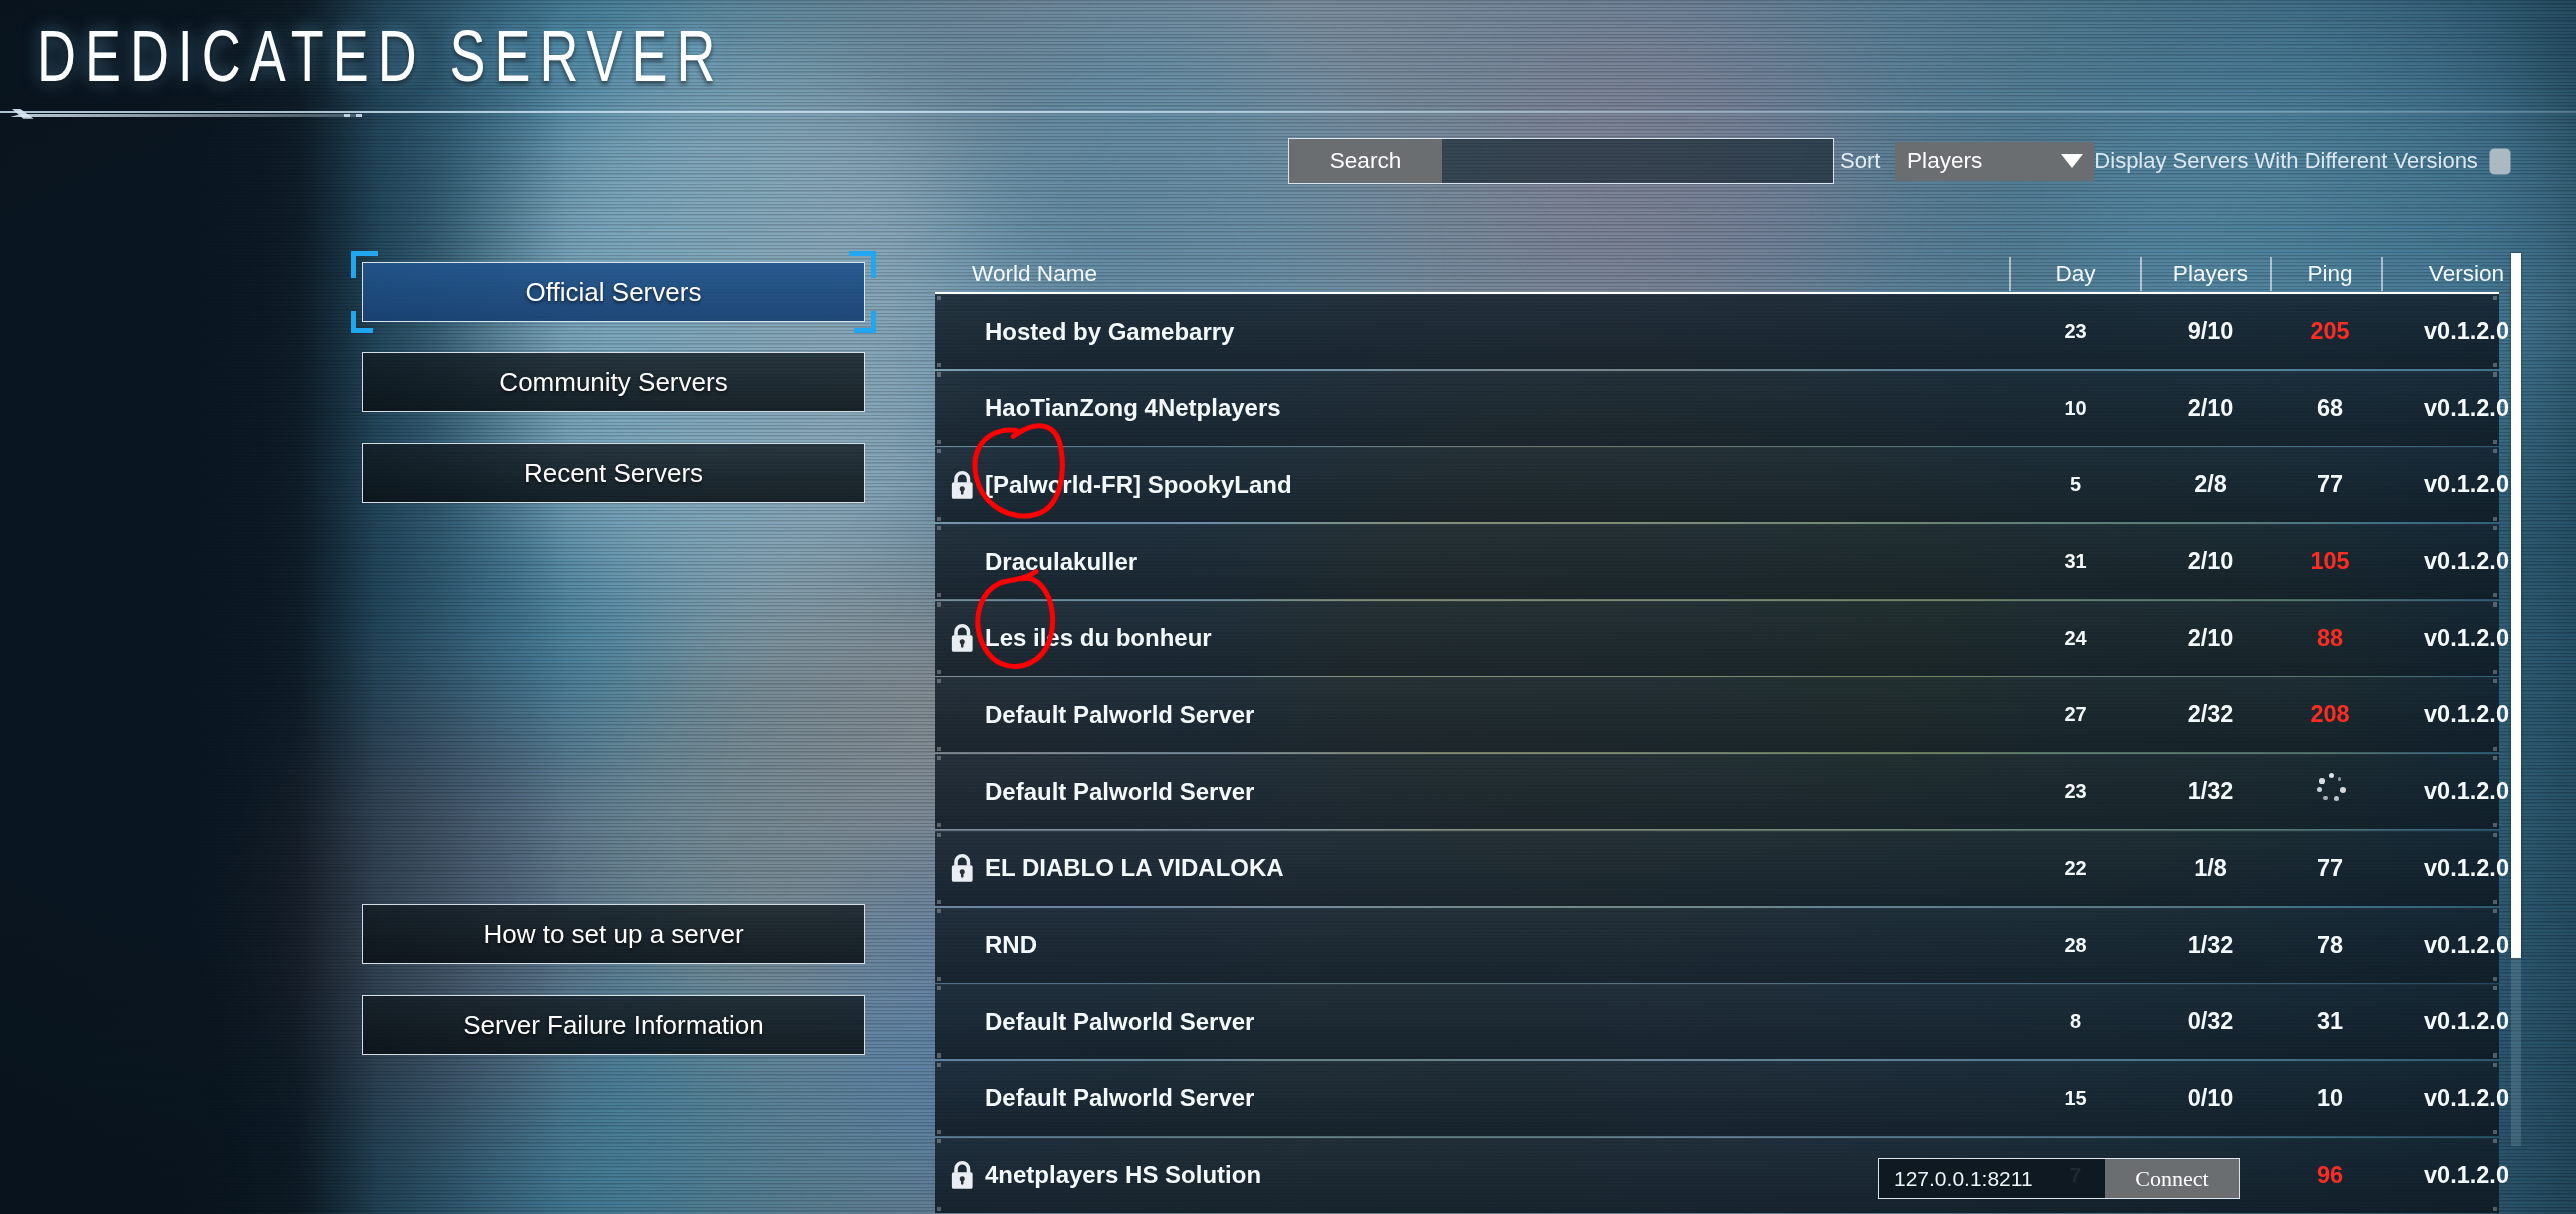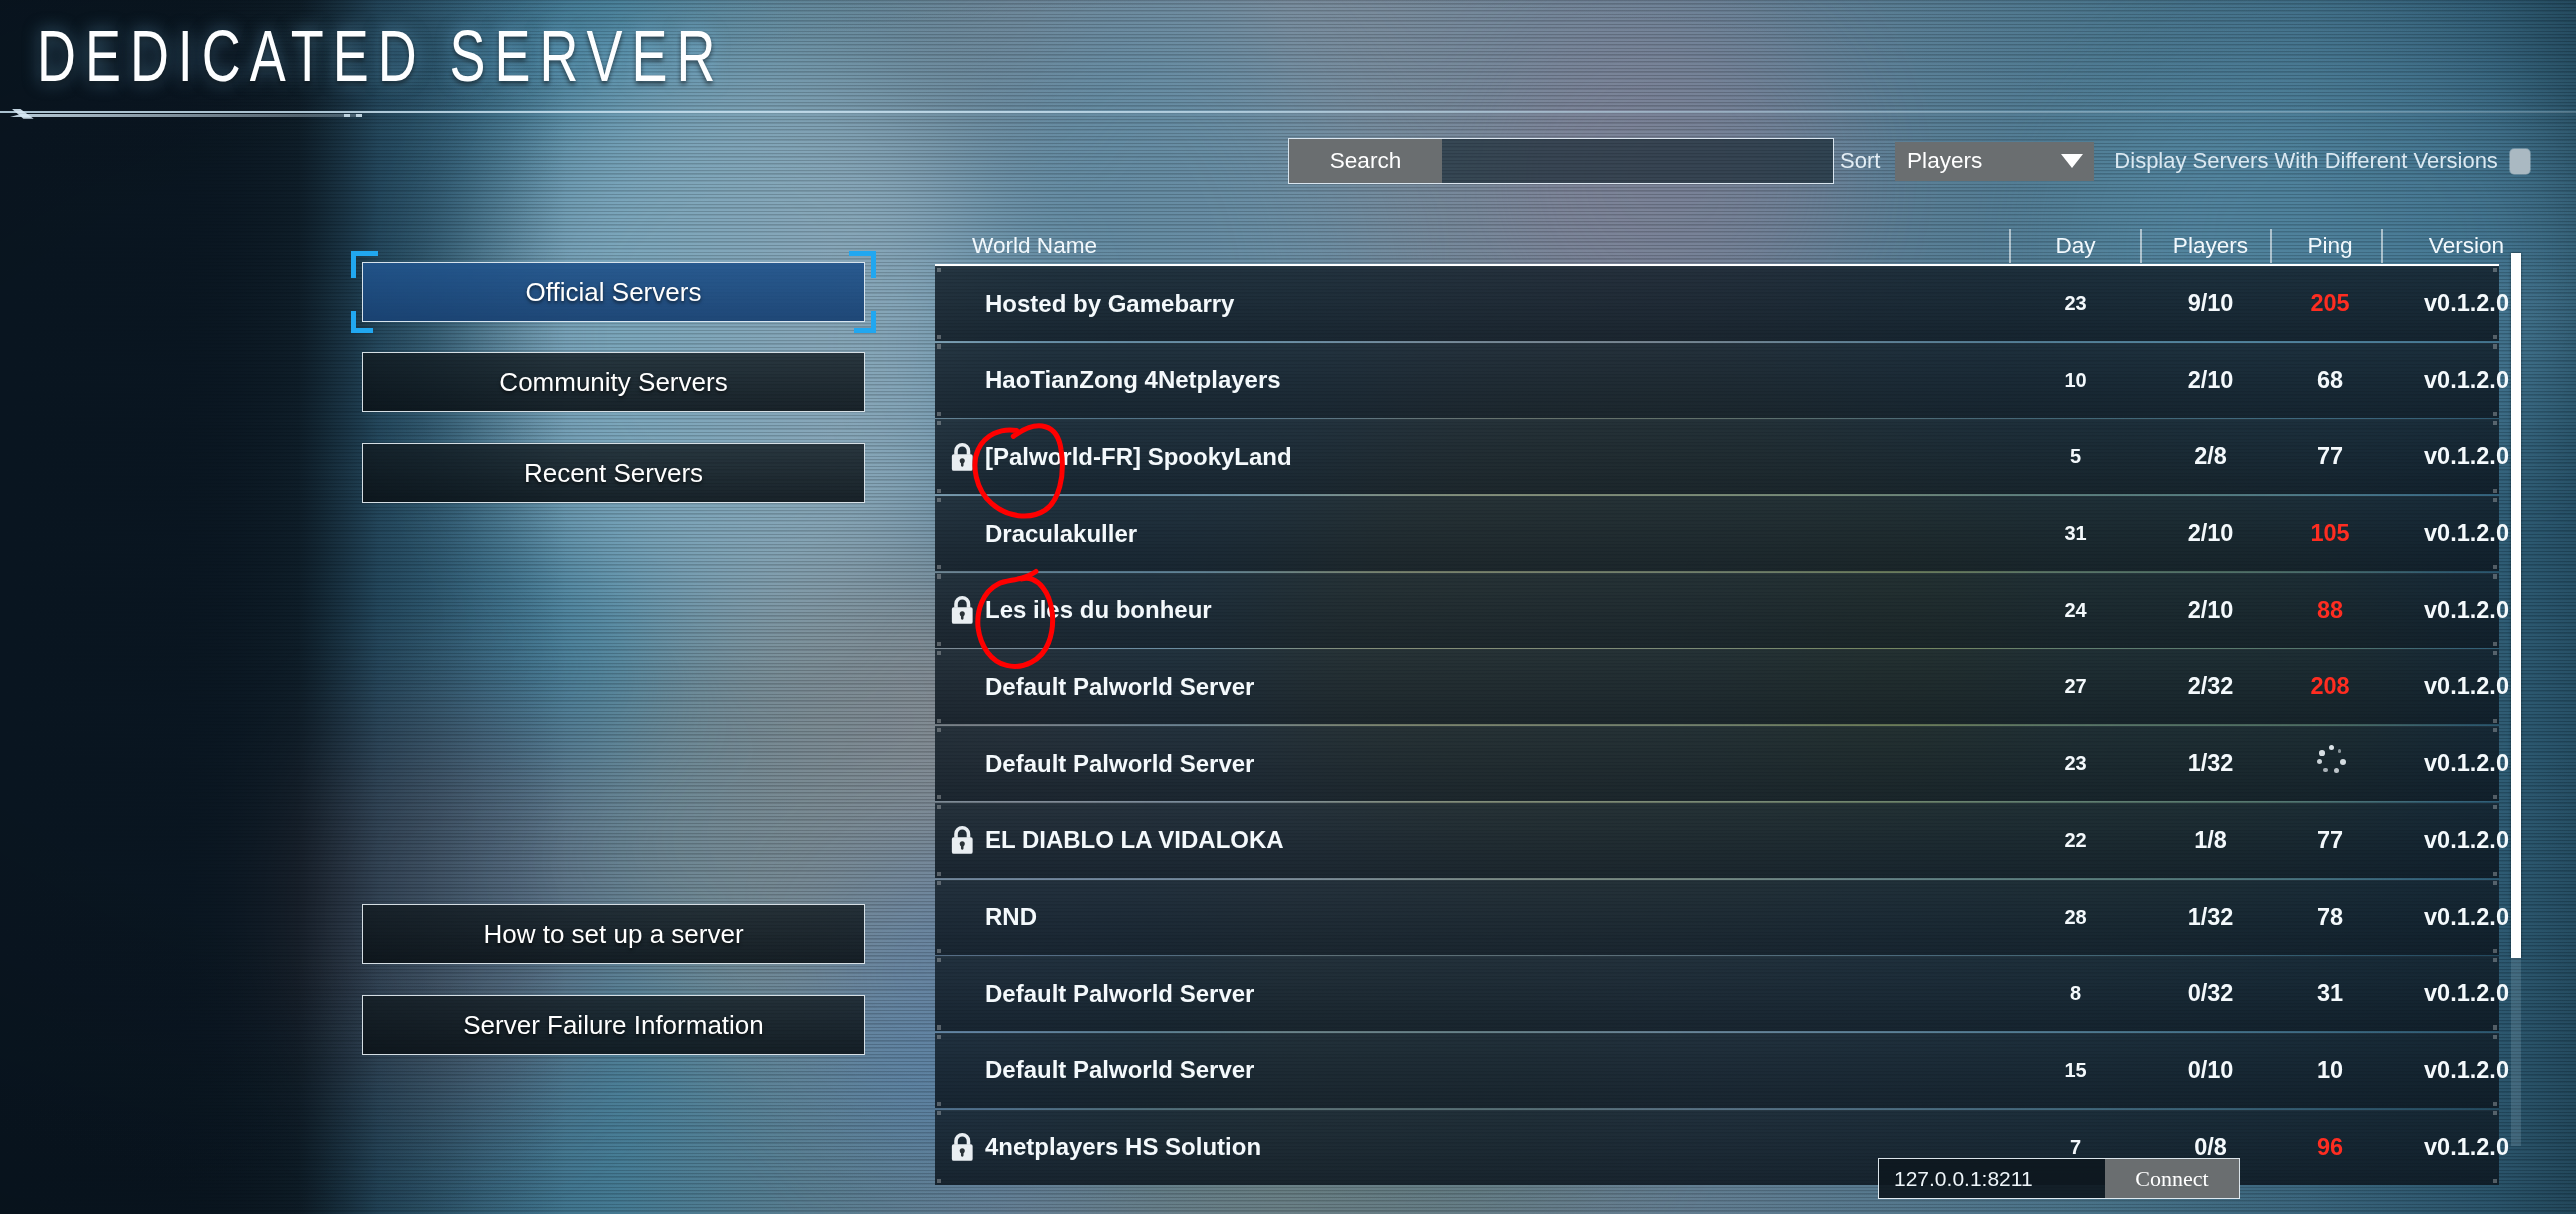--- a/index.html
+++ b/index.html
@@ -98,30 +98,30 @@
   #sort-label{ margin-left:7px; color:#e3edf4; font-size:22px; }
   #sort-select{
     margin-left:15px; width:199px; height:39px; background:#6a6e70;
     display:flex; align-items:center; padding:0 11.7px; cursor:pointer;
   }
   #sort-select .val{ color:#ffffff; font-size:22.6px; flex:1; }
   #sort-select .caret{
     width:0;height:0;border-left:11.7px solid transparent;border-right:11.7px solid transparent;
     border-top:14.3px solid #ffffff;
   }
-  #version-toggle{ margin-left:20px; display:flex; align-items:center; gap:12px; cursor:pointer; }
+  #version-toggle{ display:flex; align-items:center; gap:12px; cursor:pointer; }
   #version-toggle .lbl{ color:#dbe8f1; font-size:22px; white-space:nowrap; }
   #version-checkbox{
     width:20px;height:25px;background:#aab9c2;border-radius:4.2px;
     box-shadow:0 0 0 0.8px rgba(255,255,255,.35);
   }
 
   
   #table{ position:absolute; left:935px; top:206px; width:1564px; }
-  #table-head{ position:relative; height:60px; }
+  #table-head{ position:relative; height:45px;margin-top:43px; }
   #table-head .cell{ position:absolute; bottom:6.7px; color:#f2f8fc; font-size:22.6px; }
   #table-head .hr{
     position:absolute; left:0; bottom:0; width:1564px; height:2.5px; background:#ffffff;
   }
   #table-head .vsep{
     position:absolute; bottom:3.4px; width:1.7px; height:34px; background:rgba(255,255,255,.55);
   }
   .col-name{ left:37px; }
   .col-day{ left:1090px; width:101px; text-align:center; }
   .col-players{ left:1220px; width:111px; text-align:center; }

